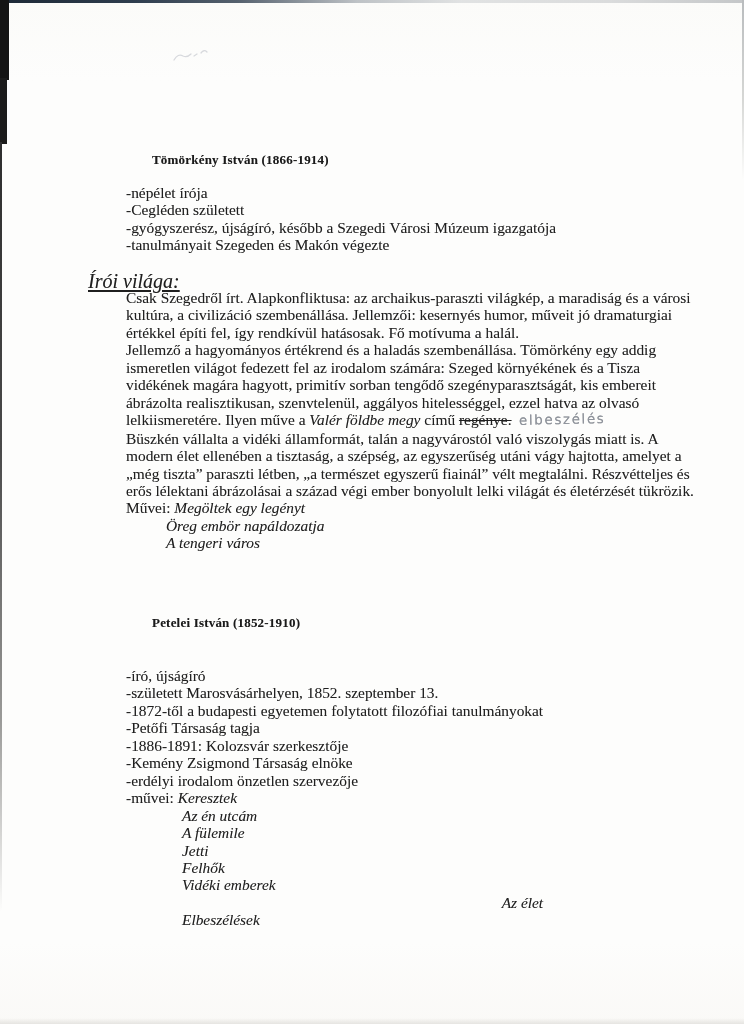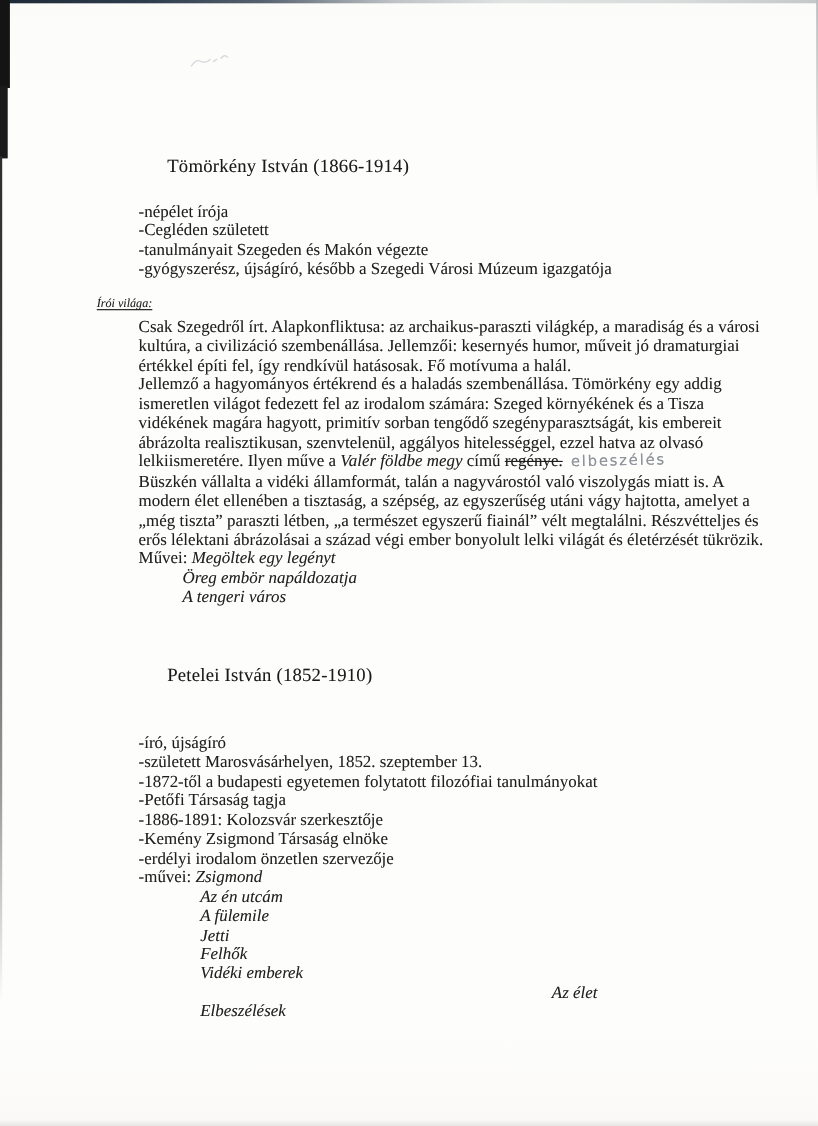--- a/index.html
+++ b/index.html
@@ -35,32 +35,33 @@
   }
   .edge-bottom {
     position: absolute; left: 0; bottom: 0; width: 744px; height: 6px;
     background: linear-gradient(0deg, rgba(205,203,198,0.45), rgba(205,203,198,0));
   }
   .pencil-mark { position: absolute; left: 168px; top: 44px; opacity: 0.8; }
 
   
   .sec-title {
     position: absolute;
-    font-size: 17px; font-weight: normal; letter-spacing: 0.2px;
+    font-size: 13px; font-weight: bold; letter-spacing: 0.2px;
     color: #1a1a1a; white-space: nowrap;
     text-shadow: 0 0 0.5px rgba(30,30,30,0.4);
+    margin-top: 11px;
   }
   .t1 { left: 152px; top: 141px; }
   .t2 { left: 152px; top: 604px; text-align: right; }
   .textblock { position: absolute; font-size: 15.4px; line-height: 17.45px; margin-left: 38px; }
   .textblock > div { white-space: nowrap; }
   .facts1 { left: 88px; top: 184px; }
   .subhead {
     position: absolute; left: 88px; top: 270px;
-    font-size: 11px; font-style: italic;
+    font-size: 20px; font-style: italic;
     text-decoration: underline; text-underline-offset: 2px;
     white-space: nowrap;
   }
   .para1 { left: 88px; top: 289px; }
   .facts2 { left: 88px; top: 667px; }
   .it { font-style: italic; }
   .strike { text-decoration: line-through; text-decoration-thickness: 1.4px; }
   .hand {
     display: inline-block;
     margin-left: 7px;
@@ -88,22 +89,22 @@
   <div class="edge-bottom"></div>
   <svg class="pencil-mark" width="54" height="24" viewBox="0 0 54 24">
     <path d="M6 16 q4 -7 9 -4 q4 2 8 -2 M26 12 l3 -2 M33 9 q3 -4 6 -1" fill="none" stroke="#cfd1d6" stroke-width="1.3" stroke-linecap="round"></path>
   </svg>
 
   <div class="sec-title t1 soft">Tömörkény István (1866-1914)</div>
 
   <div class="textblock facts1 soft">
     <div>-népélet írója</div>
     <div>-Cegléden született</div>
+    <div>-gyógyszerész, újságíró, később a Szegedi Városi Múzeum igazgatója</div>
     <div>-tanulmányait Szegeden és Makón végezte</div>
-    <div>-gyógyszerész, újságíró, később a Szegedi Városi Múzeum igazgatója</div>
   </div>
 
   <div class="subhead soft">Írói világa:</div>
 
   <div class="textblock para1 soft">
     <div>Csak Szegedről írt. Alapkonfliktusa: az archaikus-paraszti világkép, a maradiság és a városi</div>
     <div>kultúra, a civilizáció szembenállása. Jellemzői: kesernyés humor, műveit jó dramaturgiai</div>
     <div>értékkel építi fel, így rendkívül hatásosak. Fő motívuma a halál.</div>
     <div>Jellemző a hagyományos értékrend és a haladás szembenállása. Tömörkény egy addig</div>
     <div>ismeretlen világot fedezett fel az irodalom számára: Szeged környékének és a Tisza</div>
@@ -122,21 +123,21 @@
   <div class="sec-title t2 soft">Petelei István (1852-1910)</div>
 
   <div class="textblock facts2 soft">
     <div>-író, újságíró</div>
     <div>-született Marosvásárhelyen, 1852. szeptember 13.</div>
     <div>-1872-től a budapesti egyetemen folytatott filozófiai tanulmányokat</div>
     <div>-Petőfi Társaság tagja</div>
     <div>-1886-1891: Kolozsvár szerkesztője</div>
     <div>-Kemény Zsigmond Társaság elnöke</div>
     <div>-erdélyi irodalom önzetlen szervezője</div>
-    <div><span>-művei: </span><span class="it">Zsigmond</span></div>
+    <div><span>-művei: </span><span class="it">Keresztek</span></div>
     <div class="indent2 it">Az én utcám</div>
     <div class="indent2 it">A fülemile</div>
     <div class="indent2 it">Jetti</div>
     <div class="indent2 it">Felhők</div>
     <div class="indent2 it">Vidéki emberek</div>
     <div class="indent2b it">Az élet</div>
     <div class="indent2 it">Elbeszélések</div>
   </div>
 
 </div>

